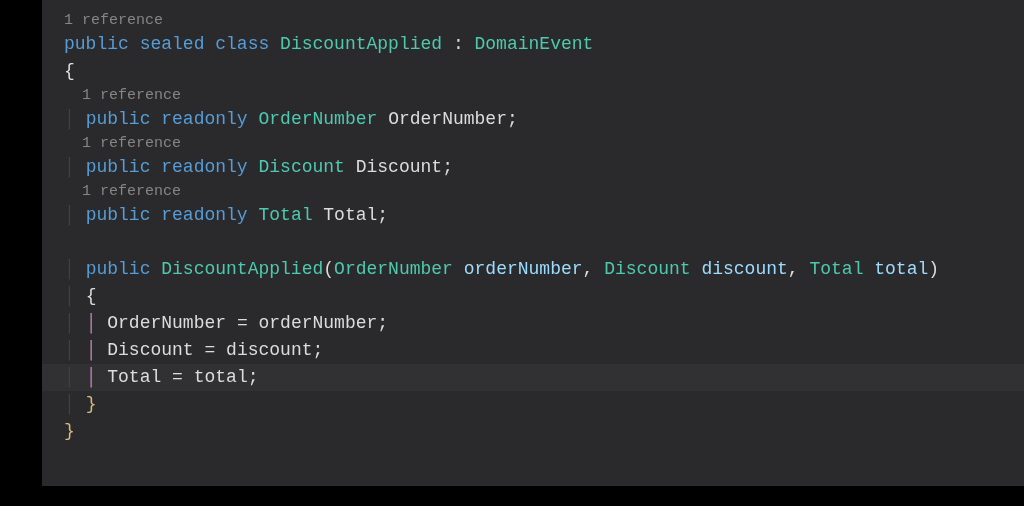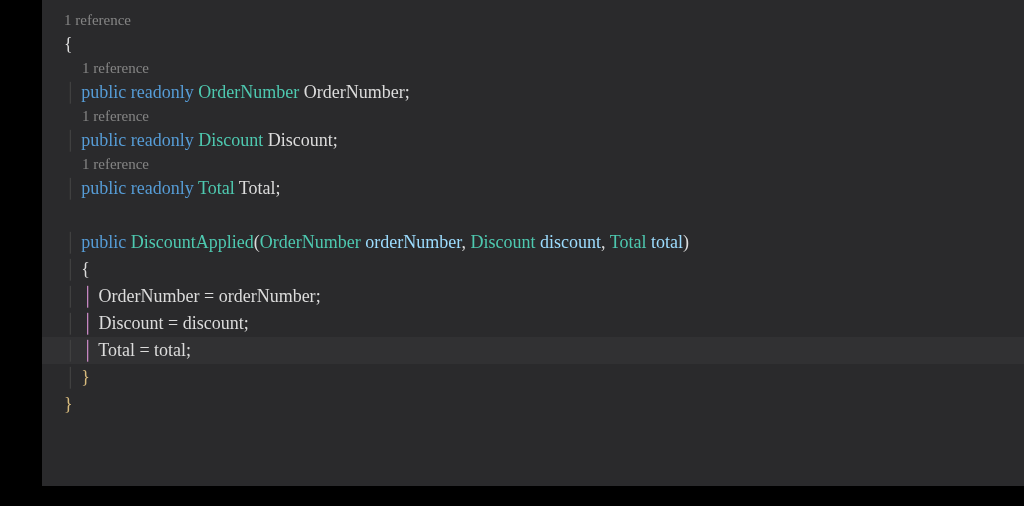--- a/index.html
+++ b/index.html
@@ -13,21 +13,20 @@
     }
     .editor {
       background: #2a2a2c;
       position: absolute;
       left: 42px;
       top: 0;
       right: 0;
       bottom: 20px;
       padding: 10px 0 0 22px;
       line-height: 1.5;
-      font-family: Liberation Serif, serif;
     }
     .codelens {
       color: #858585;
       font-size: 15px;
       margin-left: 0;
       line-height: 1.4;
     }
     .line {
       white-space: pre;
       position: relative;
@@ -56,20 +55,21 @@
     .brace-yellow { color: #d7ba7d; }
     .indent1 { padding-left: 18px; }
   </style>
 </head>
 <body>
 
 <div class="editor">
 
   <div class="codelens">1 reference</div>
 
+  <div class="line"><span class="kw-mod">public</span><span> </span><span class="kw-mod">sealed</span><span> </span><span class="kw-class">class</span><span> </span><span class="type">DiscountApplied</span><span class="ident"> : </span><span class="type">DomainEvent</span></div>
 
   <div class="line"><span class="brace">{</span></div>
 
   <div class="codelens indent1">1 reference</div>
   <div class="line"><span class="indent-guide">│</span><span> </span><span class="kw-mod">public</span><span> </span><span class="kw-mod">readonly</span><span> </span><span class="type">OrderNumber</span><span> </span><span class="ident">OrderNumber</span><span class="punct">;</span></div>
 
   <div class="codelens indent1">1 reference</div>
   <div class="line"><span class="indent-guide">│</span><span> </span><span class="kw-mod">public</span><span> </span><span class="kw-mod">readonly</span><span> </span><span class="type">Discount</span><span> </span><span class="ident">Discount</span><span class="punct">;</span></div>
 
   <div class="codelens indent1">1 reference</div>

